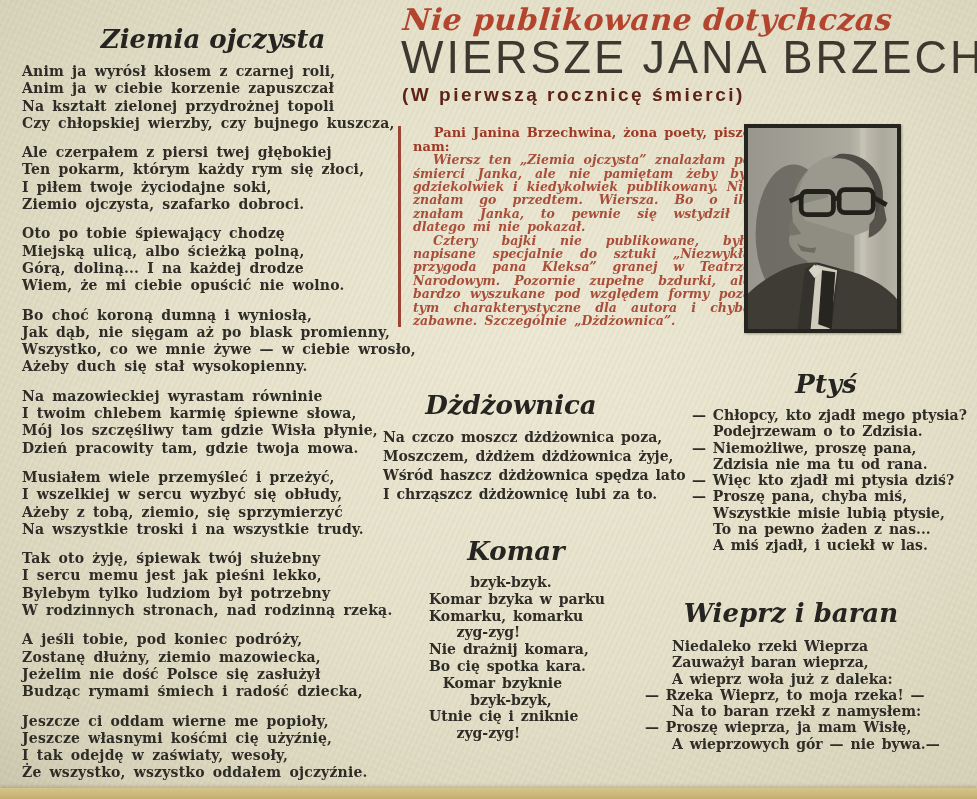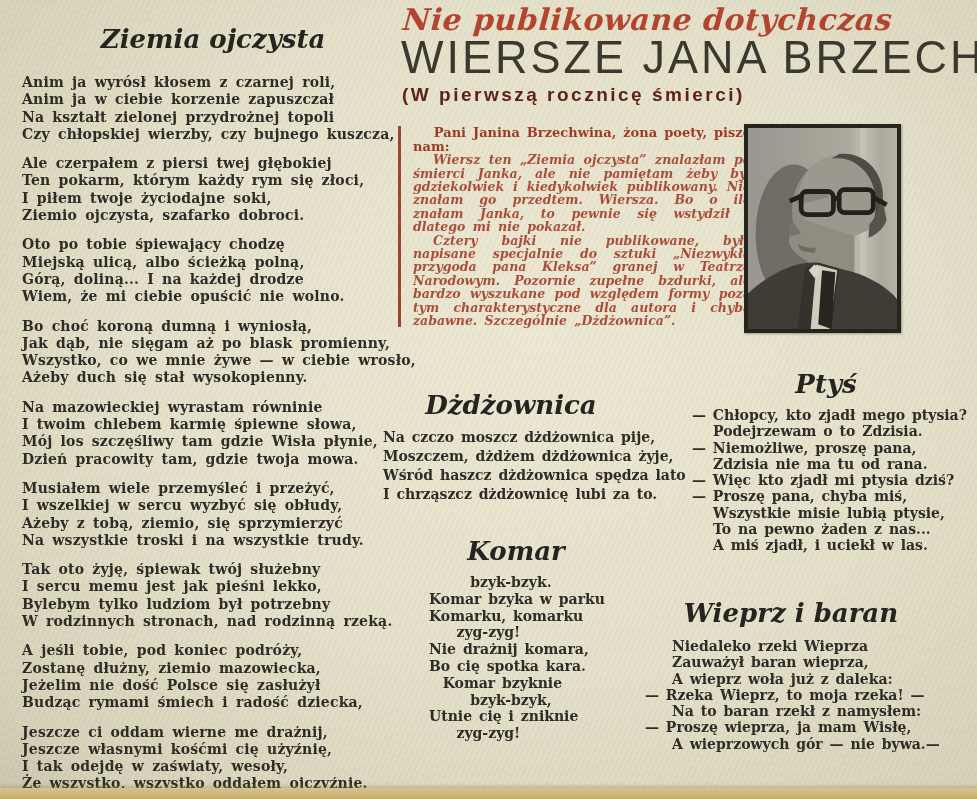--- a/index.html
+++ b/index.html
@@ -44,21 +44,21 @@
 
   
   .poem-title{
     font-style:italic;font-weight:bold;font-size:26px;
     color:#262420;text-align:center;margin:0 0 8px 0;
   }
   .line{white-space:pre;}
 
   
   .left-col{position:absolute;left:22px;top:24px;width:382px;}
-  .left-col .poem-title{margin-bottom:20px;}
+  .left-col .poem-title{margin-bottom:9px;}
   .left-col .stanza{margin-bottom:12px;}
   .left-col .line{
     font-weight:bold;font-size:14px;line-height:17.3px;
     word-spacing:3px;letter-spacing:0.2px;
   }
 
   
   .intro-note{
     position:absolute;left:398px;top:126px;width:338px;
     border-left:3px solid #9c4434;padding-left:12px;
@@ -162,21 +162,21 @@
           <div class="line">Bylebym tylko ludziom był potrzebny</div>
           <div class="line">W rodzinnych stronach, nad rodzinną rzeką.</div>
         </div>
         <div class="stanza">
           <div class="line">A jeśli tobie, pod koniec podróży,</div>
           <div class="line">Zostanę dłużny, ziemio mazowiecka,</div>
           <div class="line">Jeżelim nie dość Polsce się zasłużył</div>
           <div class="line">Budząc rymami śmiech i radość dziecka,</div>
         </div>
         <div class="stanza">
-          <div class="line">Jeszcze ci oddam wierne me drażnij,</div>
+          <div class="line">Jeszcze ci oddam wierne me popioły,</div>
           <div class="line">Jeszcze własnymi kośćmi cię użyźnię,</div>
           <div class="line">I tak odejdę w zaświaty, wesoły,</div>
           <div class="line">Że wszystko, wszystko oddałem ojczyźnie.</div>
         </div>
       </div>
   </div>
 
   <div class="intro-note">
     <p class="intro-lead">Pani Janina Brzechwina, żona poety, pisze nam:</p>
     <p class="intro-par">Wiersz ten „Ziemia ojczysta” znalazłam po śmierci Janka,  ale nie pamiętam żeby był gdziekolwiek i kiedykolwiek publikowany. Nie znałam go przedtem. Wiersza. Bo o ile znałam Janka, to pewnie się wstydził i dlatego mi nie pokazał.</p>
@@ -226,21 +226,21 @@
 
       <path d="M 78 148 L 92 150 L 88 209 L 74 204 Z" fill="#26251f"></path>
 
       <path d="M 70 142 L 78 148 L 70 156 L 64 148 Z" fill="#d8d5c7"></path>
     </svg>
   </div>
 
   <div class="poem-dzdzownica">
     <div class="poem-title">Dżdżownica</div>
     <div class="lines">
-        <div class="line">Na czczo moszcz dżdżownica pije,</div>
+        <div class="line">Na czczo moszcz dżdżownica poza,</div>
         <div class="line">Moszczem, dżdżem dżdżownica żyje,</div>
         <div class="line">Wśród haszcz dżdżownica spędza lato</div>
         <div class="line">I chrząszcz dżdżownicę lubi za to.</div>
       </div>
   </div>
 
   <div class="poem-komar">
     <div class="poem-title">Komar</div>
     <div class="lines">
         <div class="line">      bzyk-bzyk.</div>

